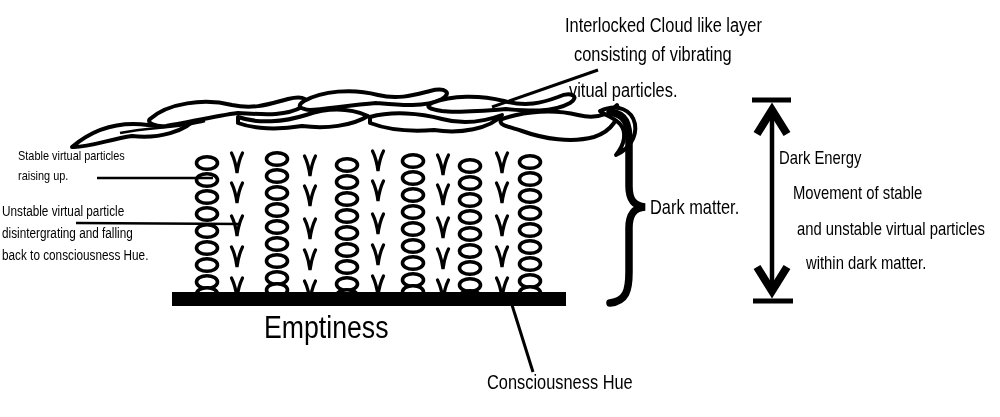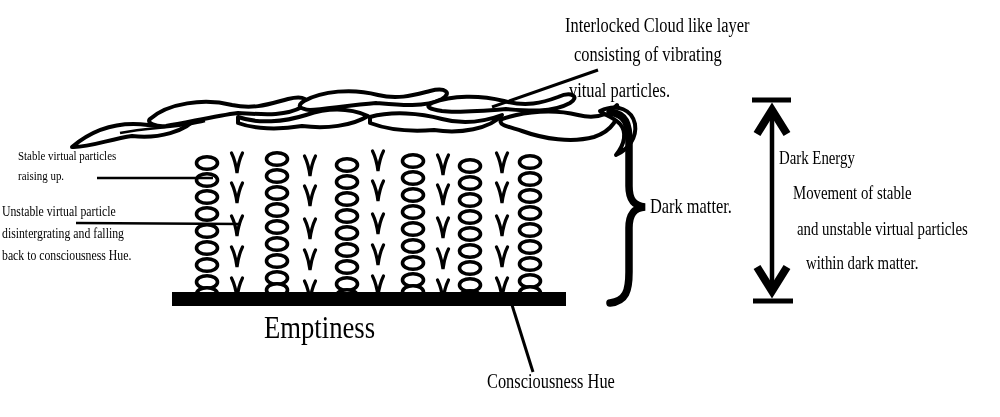--- a/index.html
+++ b/index.html
@@ -1,19 +1,19 @@
 <!DOCTYPE html>
 <html><head>
 <meta charset="utf-8">
 <style>
   html,body{margin:0;padding:0;background:#e8e8e8}
   .stage{
     position:relative;width:1000px;height:417px;overflow:hidden;
     background:var(--bg,#fff);color:var(--ink,#000);
-    font-family:Liberation Serif, serif;
+    font-family:Liberation Sans, sans-serif;
   }
   #art{position:absolute;left:0;top:0}
   .t{position:absolute;white-space:nowrap;line-height:1.12;transform-origin:0 0;color:var(--ink,#000)}
   .cloudtxt{font-size:20px;transform:scaleX(.82)}
   .smalltxt{font-size:13px;transform:scaleX(.84)}
   .smalltxt2{font-size:14px;transform:scaleX(.84)}
   .dmtxt{font-size:21px;transform:scaleX(.78)}
   .detxt{font-size:19px;transform:scaleX(.78)}
   .empttxt{font-size:31px;transform:scaleX(.86)}
   .chtxt{font-size:21px;transform:scaleX(.78)}

